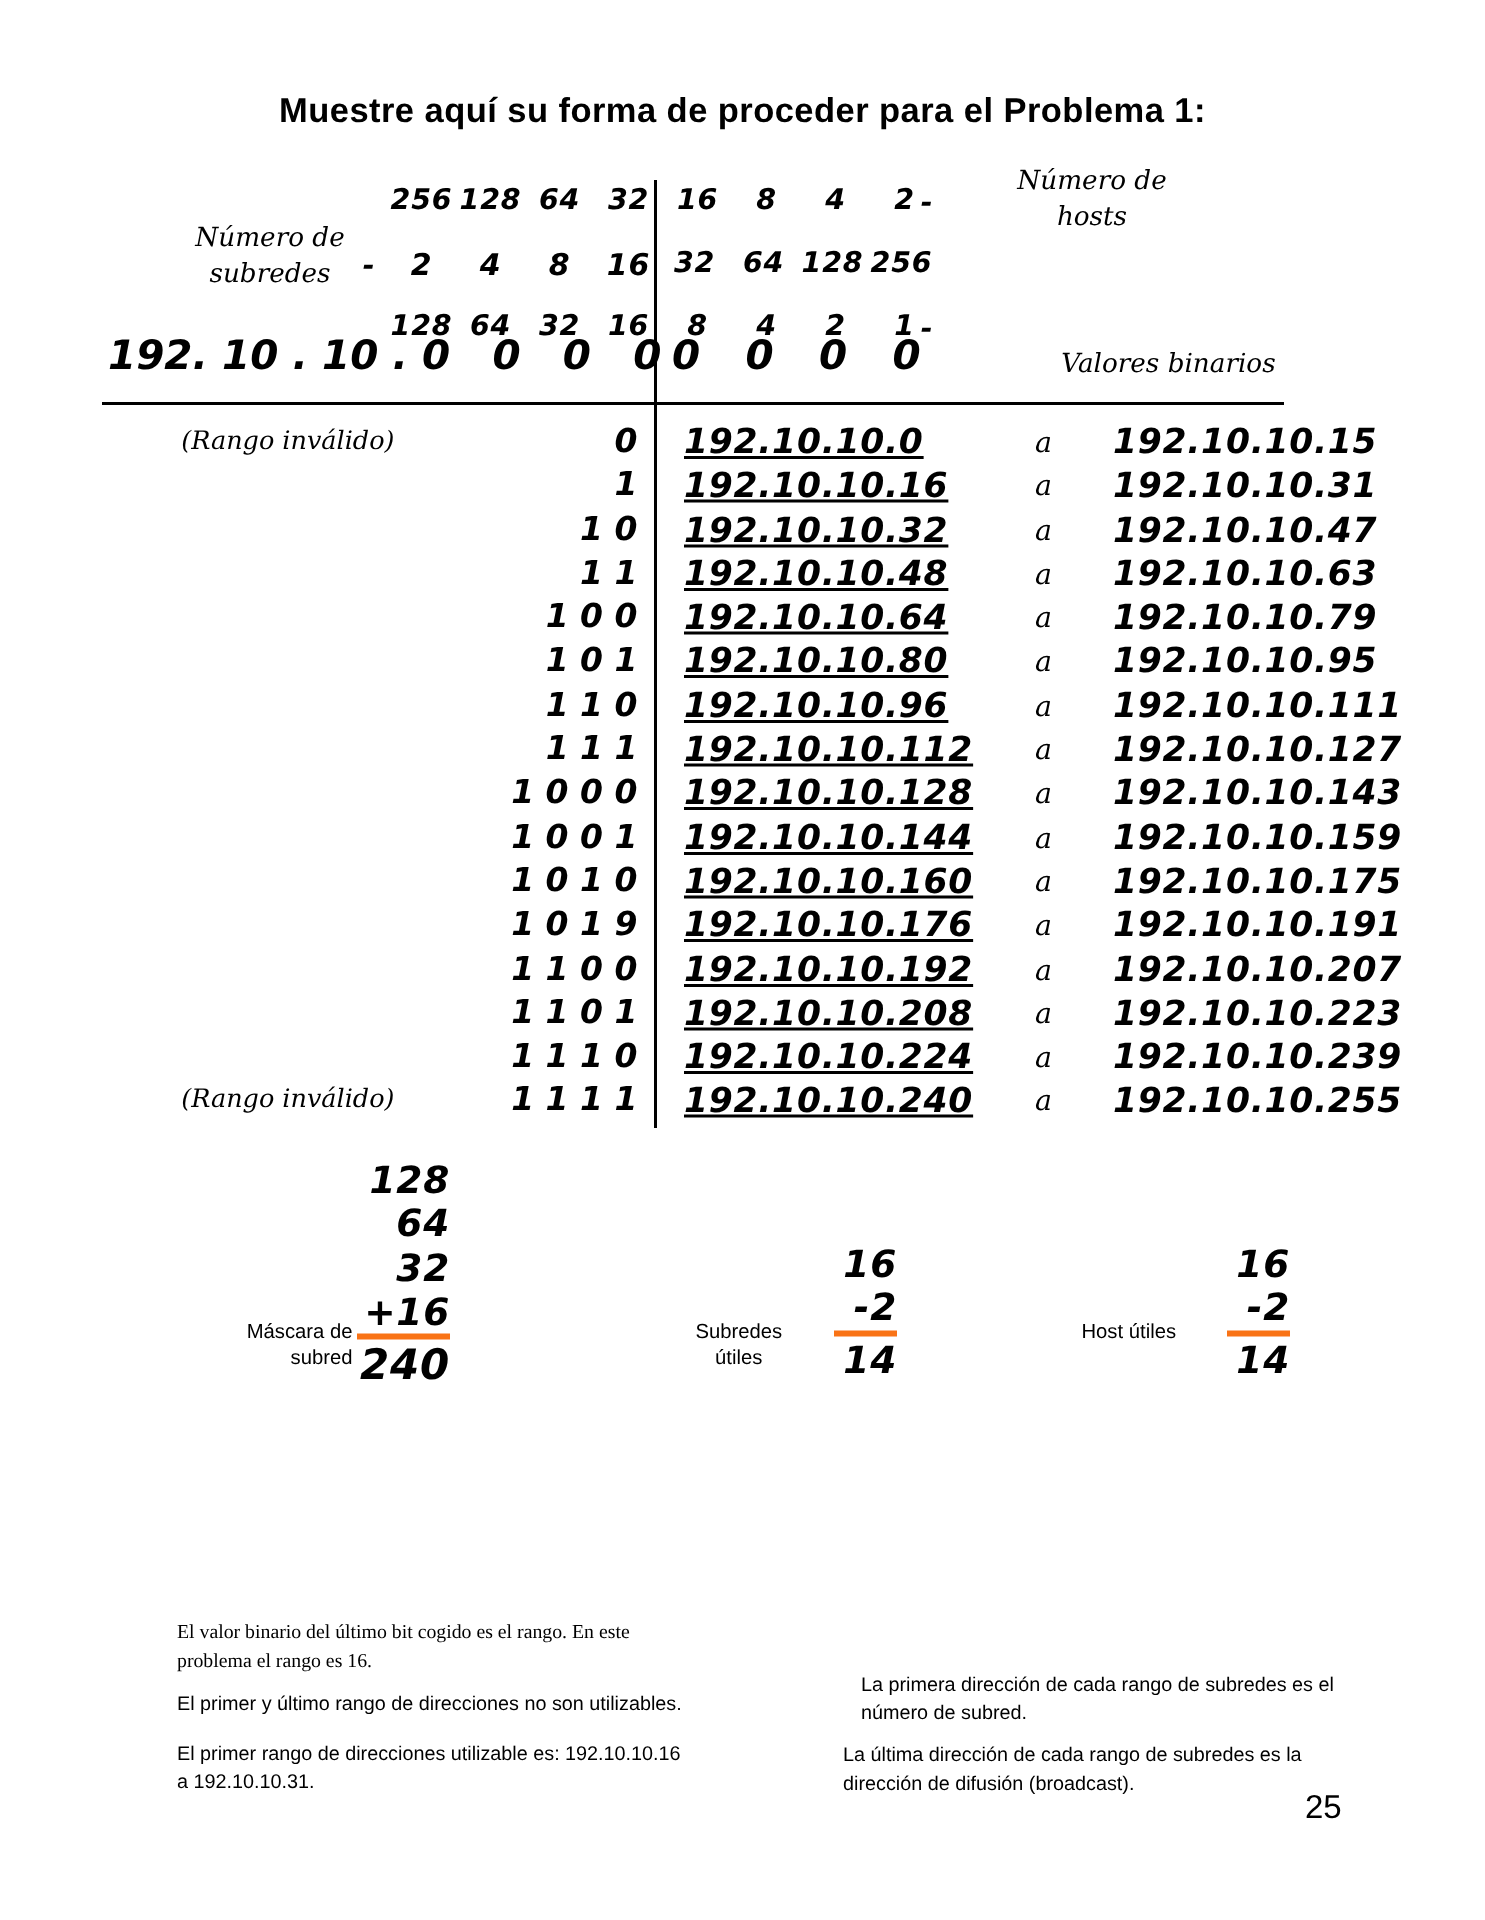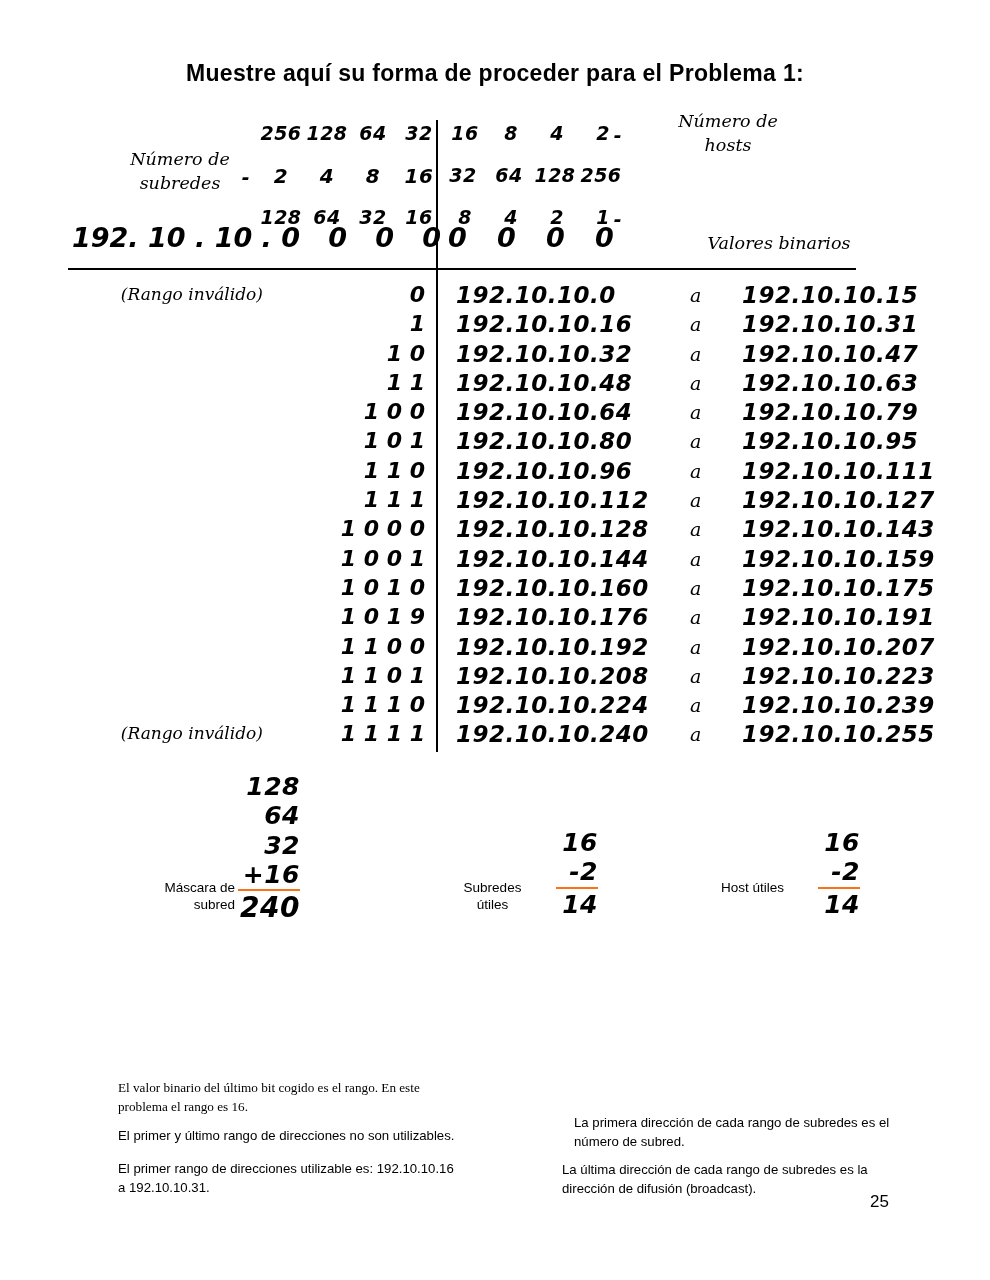--- a/index.html
+++ b/index.html
@@ -135,20 +135,21 @@
     font-size: 22px;
     letter-spacing: 0px;
     white-space: pre;
   }
   .net {
     position: absolute;
     left: 456px;
     top: 0;
     font-size: 23px;
     white-space: nowrap;
+    text-decoration: underline;
   }
   .sep-a {
     position: absolute;
     left: 690px;
     top: 2px;
     font-size: 19px;
   }
   .bcast {
     position: absolute;
     left: 742px;
@@ -162,41 +163,41 @@
   .calc {
     position: absolute;
   }
   .calc .num {
     font-size: 25px;
     text-align: right;
     line-height: 1.17;
     white-space: pre;
   }
   .calc .sumline {
-    border-top: 2px solid #f97316;
+    border-top: 4px solid #f97316;
     padding-top: 1px;
   }
   .calc-label {
     position: absolute;
     font-size: 13.5px;
     line-height: 1.25;
     text-align: right;
   }
 
   
   .note {
     position: absolute;
     font-size: 13.2px;
     line-height: 1.45;
   }
 
   #pagenum {
     top: 1192px;
     left: 870px;
-    font-size: 17px;
+    font-size: 22px;
   }
 </style>
 </head>
 <body>
 
 <div class="abs sans" id="title">Muestre aquí su forma de proceder para el Problema 1:</div>
 
 <div class="abs" id="header-block">
 
   <div class="side-label script" style="left:110px; top:30px; width:140px; white-space:pre-line;">Número de

